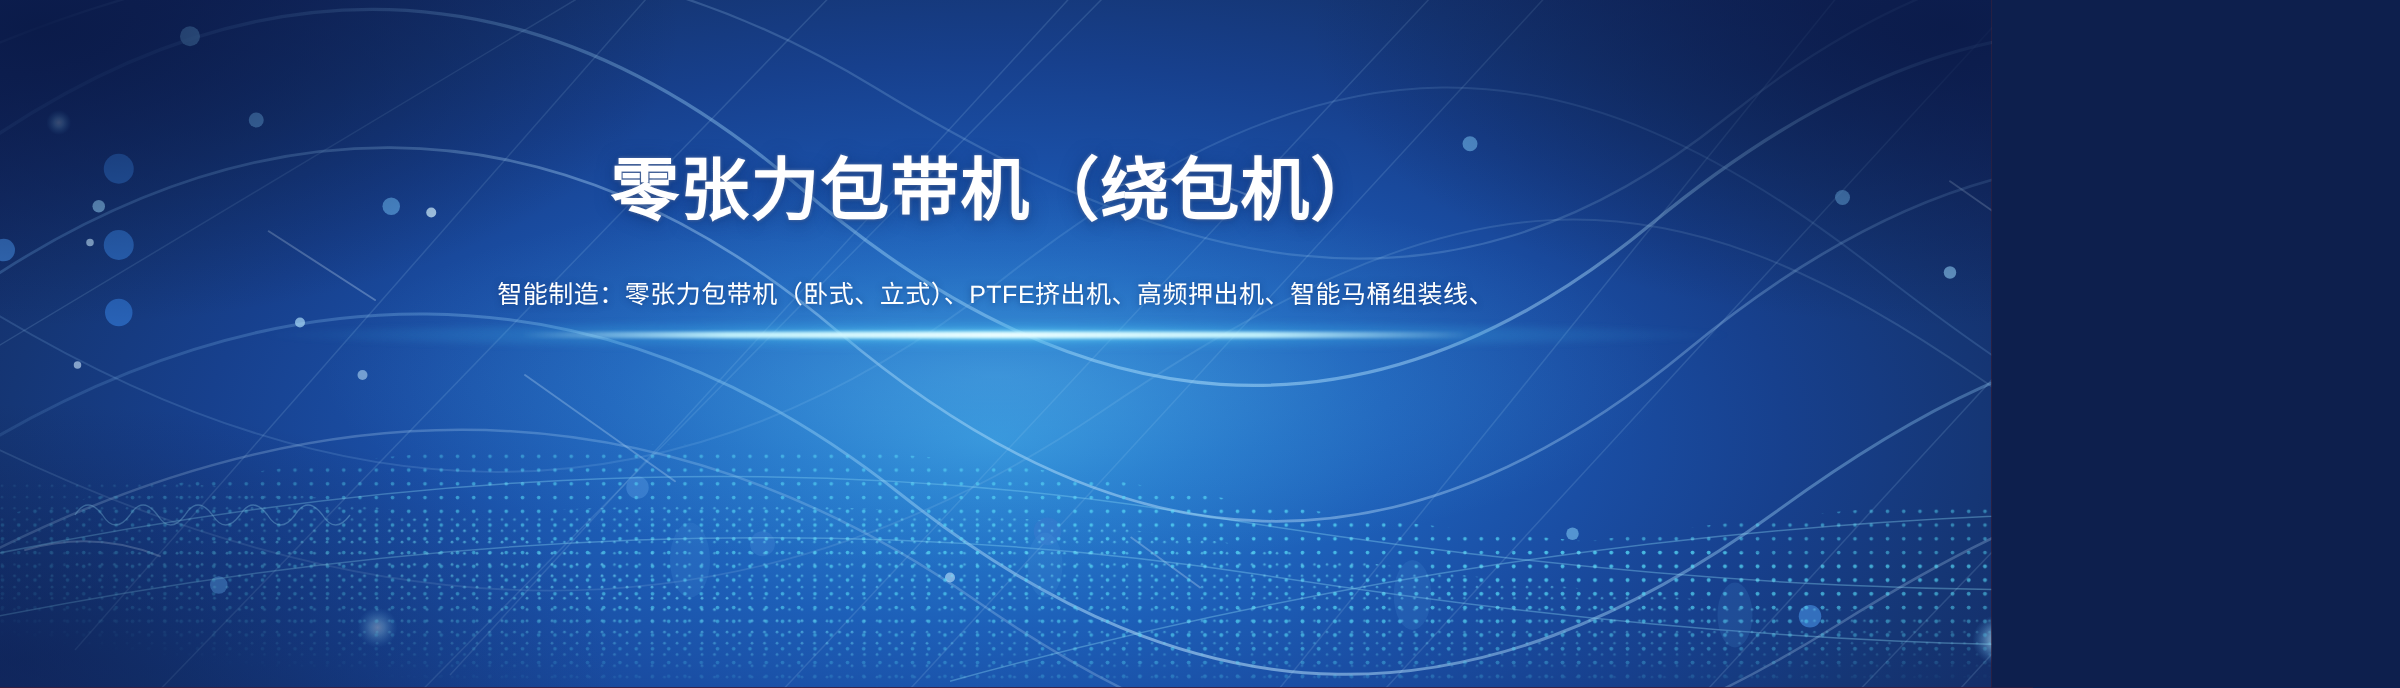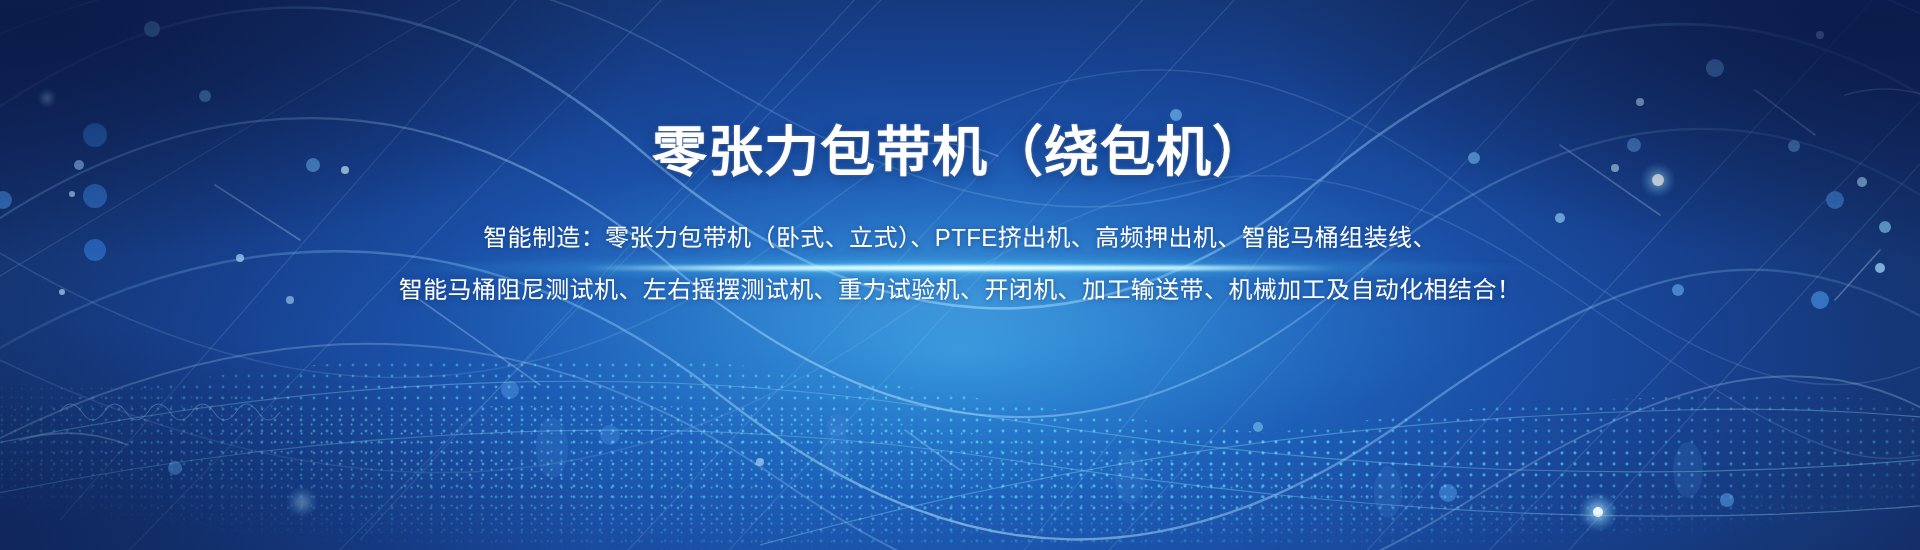--- a/index.html
+++ b/index.html
@@ -7,21 +7,21 @@
     margin: 0;
     padding: 0;
     background: #0d1f4d;
   }
   body {
     font-family: "Liberation Sans", "DejaVu Sans", sans-serif;
   }
 
   .banner {
     position: relative;
-    width: 1920px;
+    width: 1593px;
     height: 550px;
     overflow: hidden;
     background: #7f1d1d;
   }
 
   
   .bg-base {
     position: absolute;
     inset: 0;
     background:
@@ -123,21 +123,21 @@
       0 0 3px rgba(255,255,255,0.35),
       0 2px 14px rgba(10,40,100,0.55),
       0 1px 3px rgba(12,44,110,0.6);
   }
 
   .headline-1 { margin-top: 125px; }
   .headline-2 { margin-top: 28px; }
 
   .subline {
     margin: 0;
-    font-size: 24px;
+    font-size: 20px;
     font-weight: 400;
     line-height: 1;
     color: #ffffff;
     letter-spacing: 0.4px;
     text-align: left;
     white-space: nowrap;
     text-shadow: 0 1px 5px rgba(10,40,100,0.5);
   }
 
   .subline-1 { margin-top: 46px; }
@@ -334,16 +334,15 @@
 
   <div class="center-bloom"></div>
   <div class="glow-bar"></div>
   <div class="glow-core"></div>
 
   <div class="bg-corner-dark"></div>
 
   <div class="content">
     <h1 class="headline headline-1">零张力包带机（绕包机）</h1>
     <p class="subline subline-1">智能制造：零张力包带机（卧式、立式）、PTFE挤出机、高频押出机、智能马桶组装线、</p>
-    <p class="subline subline-2">智能马桶阻尼测试机、左右摇摆测试机、重力试验机、开闭机、加工输送带、机械加工及自动化相结合！</p>
   </div>
 
 </div>
 
 </body></html>

